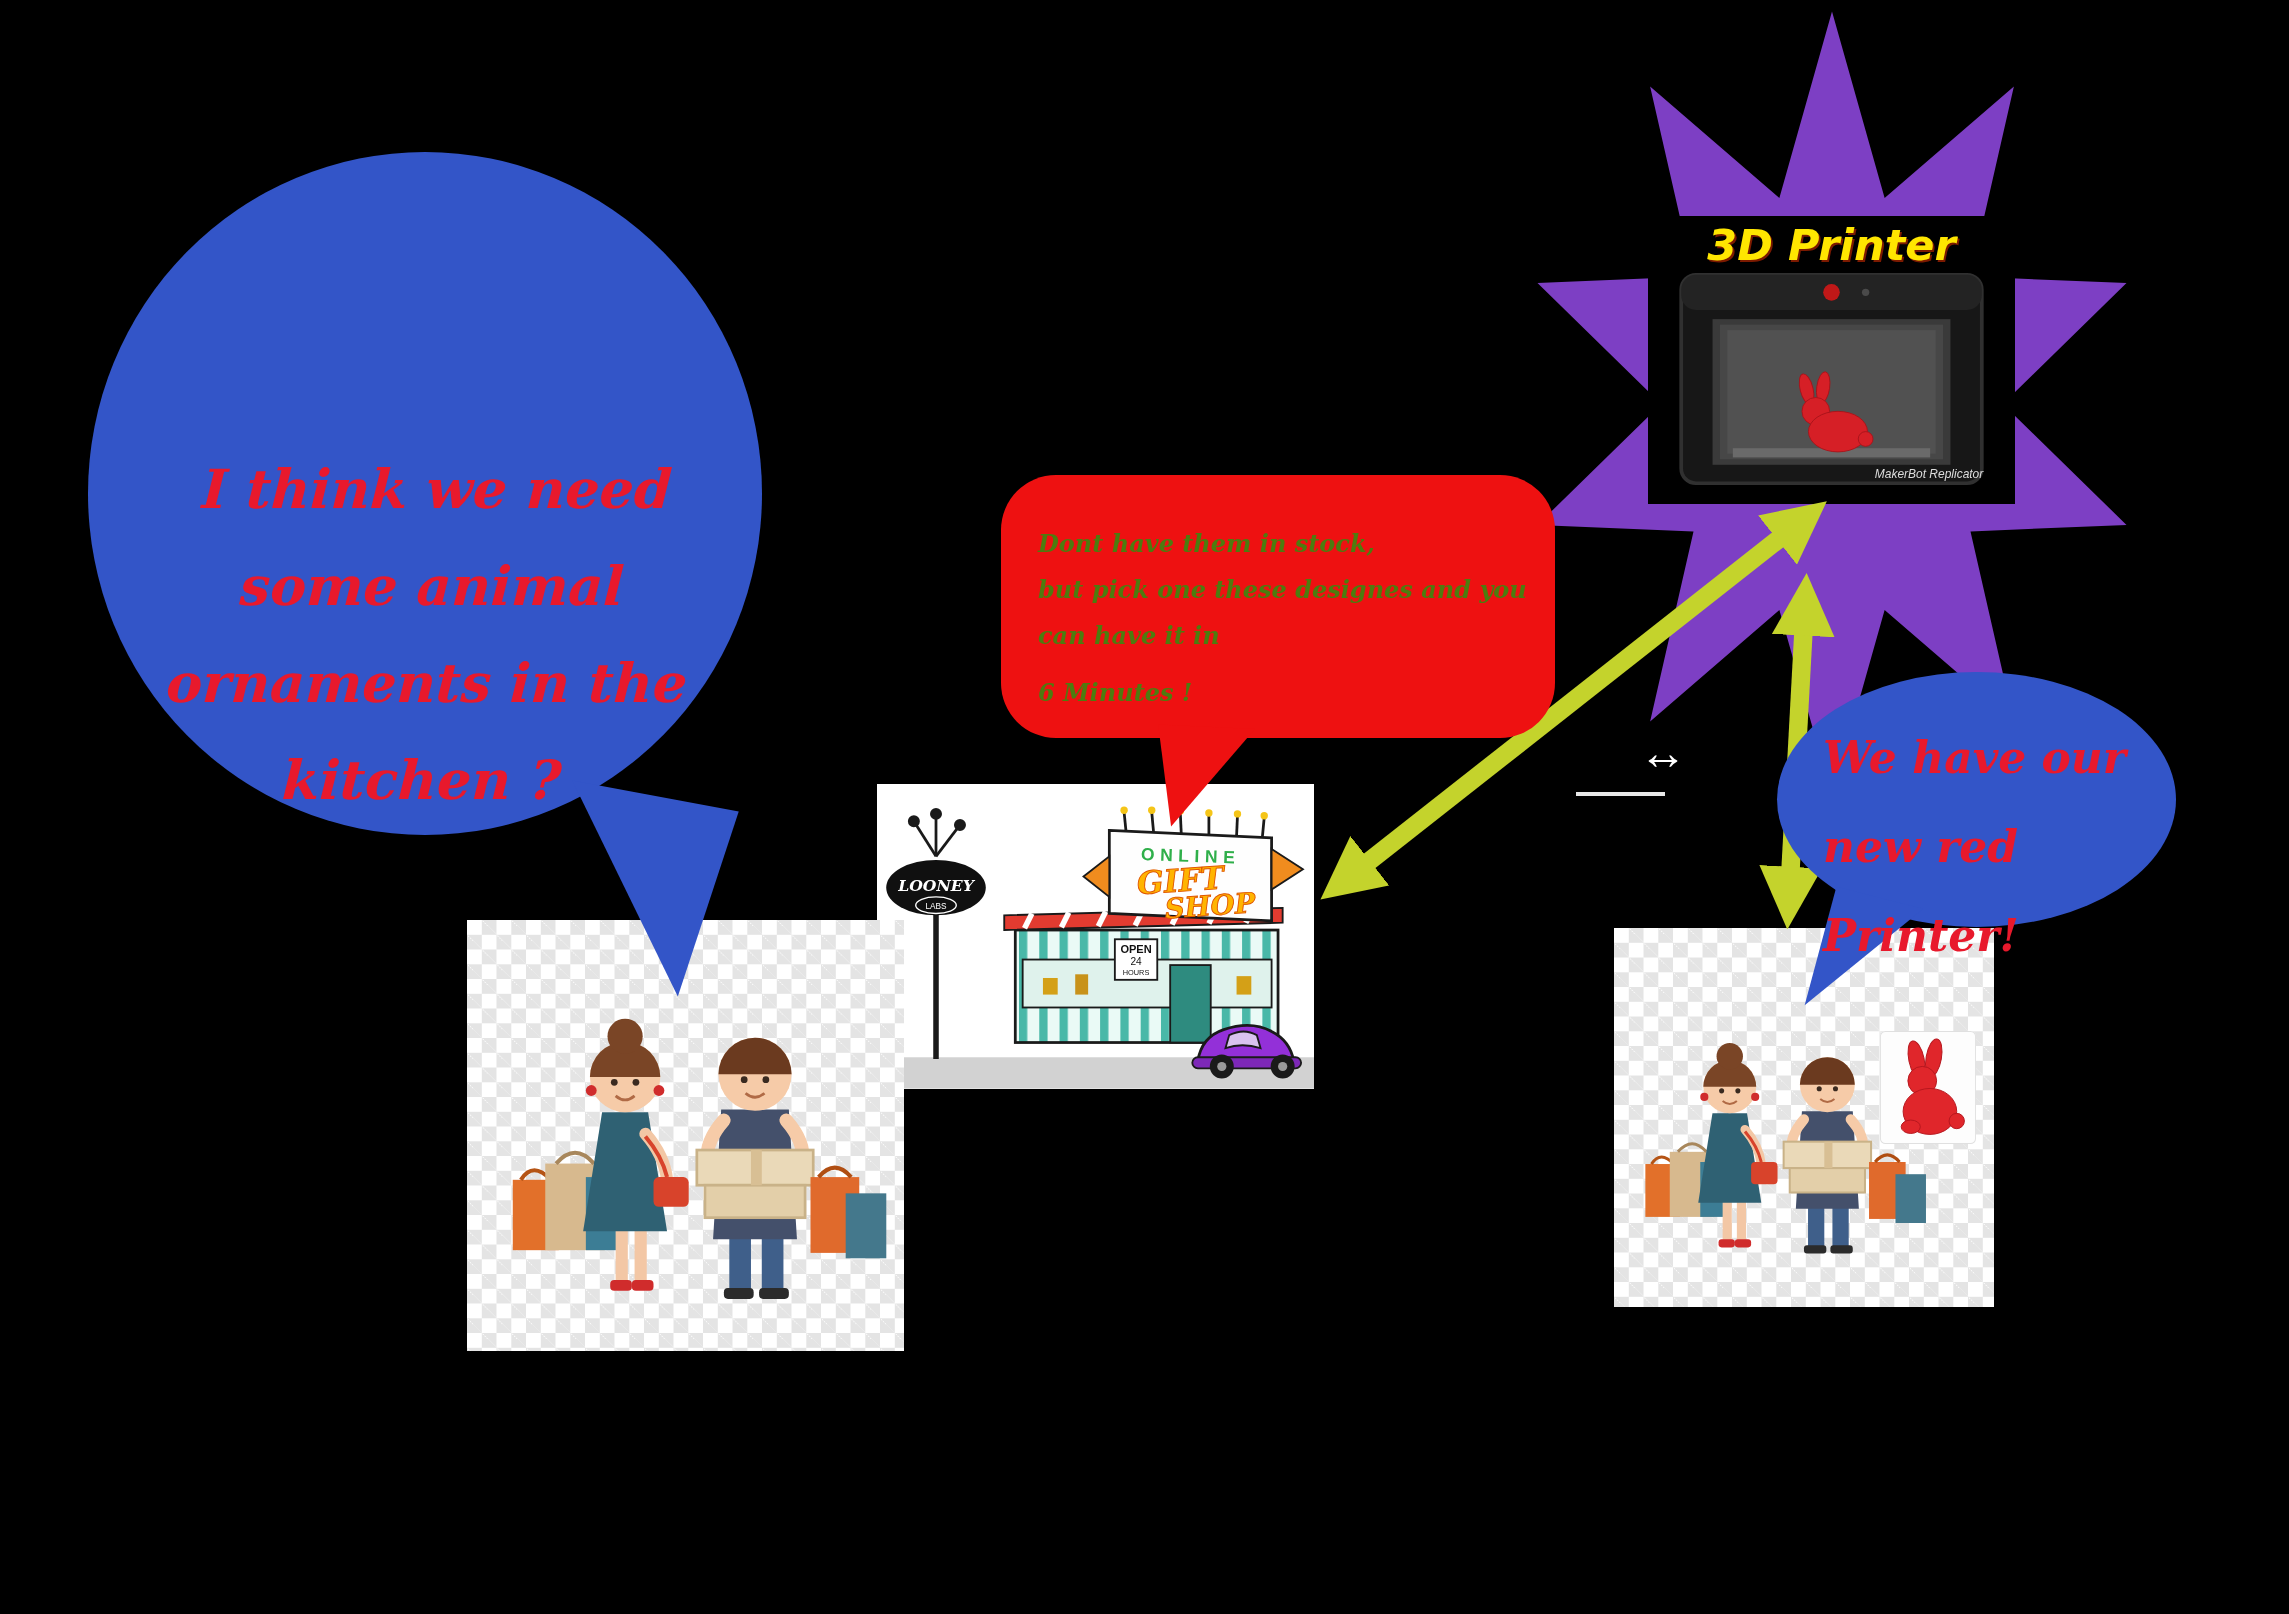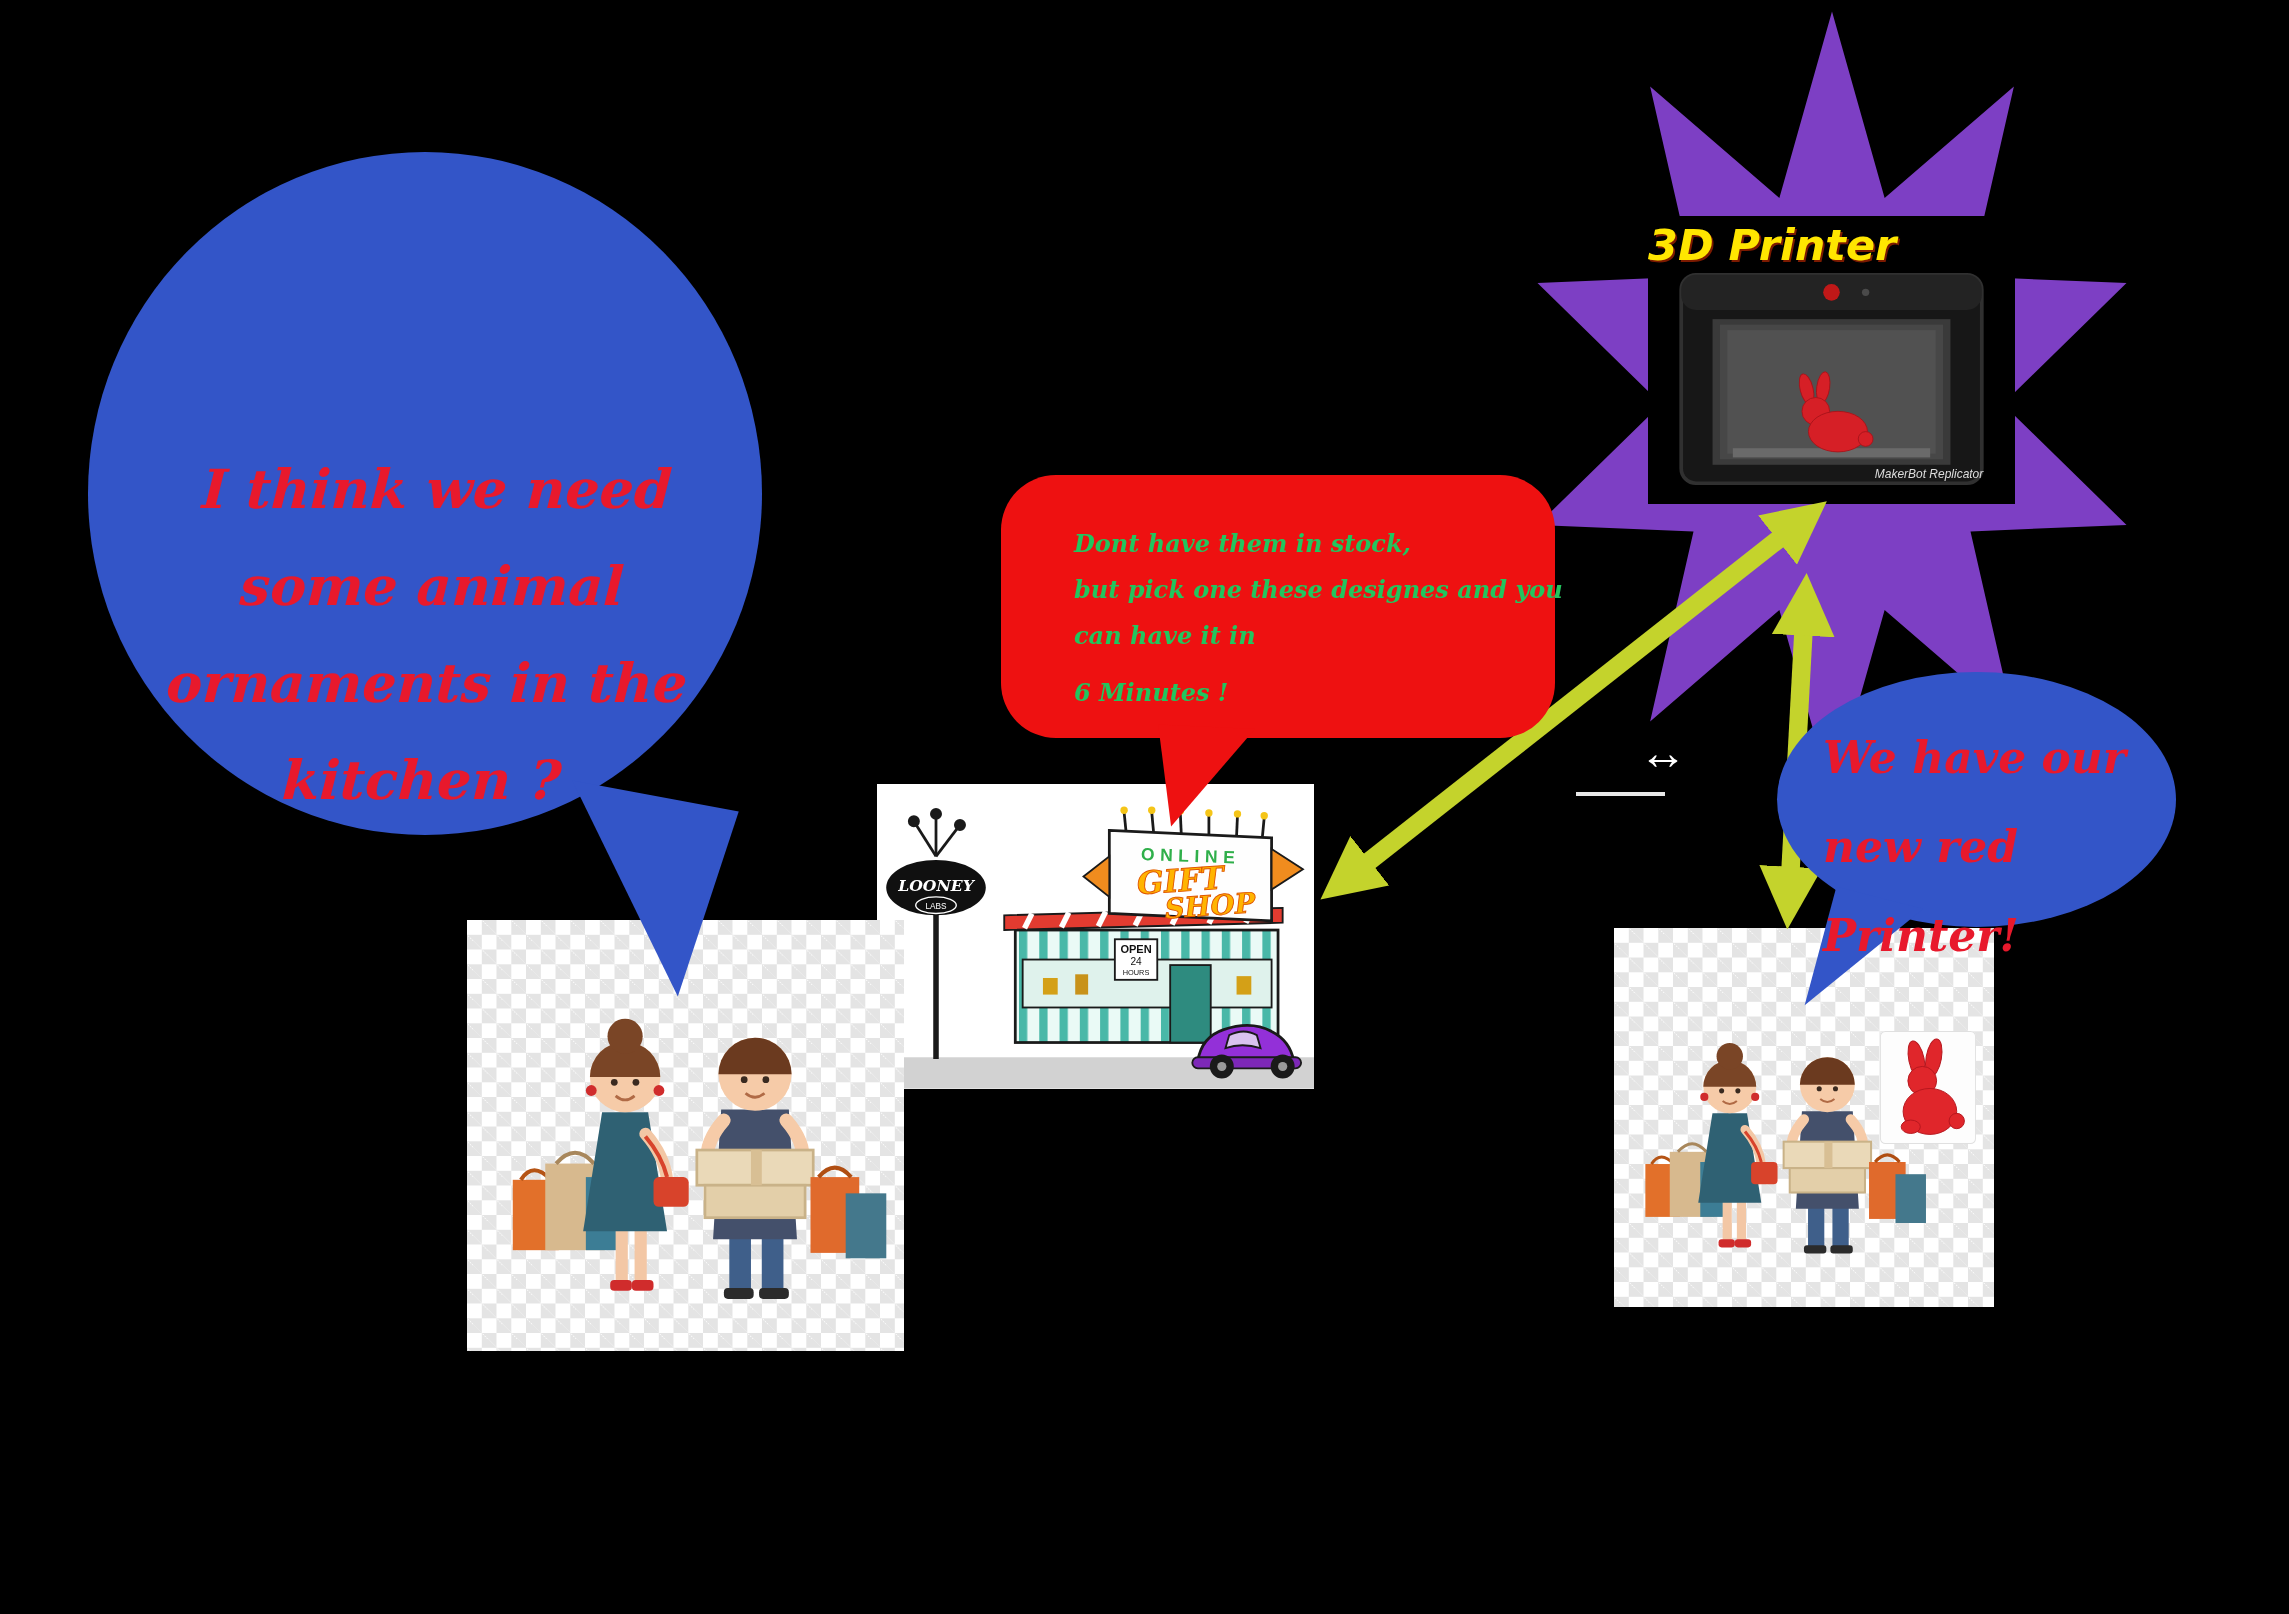--- a/index.html
+++ b/index.html
@@ -17,34 +17,34 @@
 
   #kitchen-bubble{left:88px;top:152px;width:674px;height:683px;}
   #kitchen-tail{left:554px;top:766px;width:203px;height:240px;
     clip-path:polygon(9% 6%,91% 19%,61% 96%);}
   #kitchen-text{left:111px;top:441px;width:637px;text-align:center;z-index:9;
     color:#e8192c;font-size:54px;line-height:97px;transform:skewX(-3deg);}
 
   #stock-bubble{left:1001px;top:475px;width:554px;height:263px;}
   #stock-tail{left:1144px;top:720px;width:129px;height:111px;
     clip-path:polygon(11% 4%,86% 8%,21% 96%);}
-  #stock-text{left:1038px;top:521px;width:498px;z-index:9;color:#22c55e;
-    font-size:24px;line-height:46px;margin-left:36px;}
+  #stock-text{left:1038px;top:521px;width:498px;z-index:9;color:#4d7c0f;
+    font-size:24px;line-height:46px;}
   #stock-text .gap{margin-top:11px;}
 
   #love-bubble{left:1777px;top:672px;width:399px;height:255px;}
   #love-tail{left:1795px;top:877px;width:138px;height:138px;
     clip-path:polygon(30% 7%,93% 23%,7% 93%);}
   #love-text{left:1823px;top:713px;width:341px;z-index:9;color:#e8192c;
     font-size:44px;line-height:89px;}
 
   
   #star{left:1518px;top:7.4px;width:628px;height:794px;z-index:2;}
   #printer-box{left:1648px;top:216px;width:367px;height:288px;background:#000;z-index:3;}
-  #printer-title{width:100%;padding-top:3.7px;height:55px;box-sizing:border-box;
+  #printer-title{width:100%;text-align:center;padding-top:3.7px;height:55px;box-sizing:border-box;
     color:#ffe600;font-size:43px;font-style:italic;font-weight:bold;
     font-family:"DejaVu Sans",sans-serif;text-shadow:1.8px 1.8px 0 rgba(190,40,0,.65);}
 
   
   .checker{background-color:#ffffff;
     background-image:
       linear-gradient(45deg,#e4e4e4 25%,transparent 25%,transparent 75%,#e4e4e4 75%),
       linear-gradient(45deg,#e4e4e4 25%,transparent 25%,transparent 75%,#e4e4e4 75%);
     background-size:29.5px 29.5px;background-position:0 0,14.8px 14.8px;}
   #giftshop-box{left:877px;top:784px;width:437px;height:305px;background:#fff;z-index:3;}

